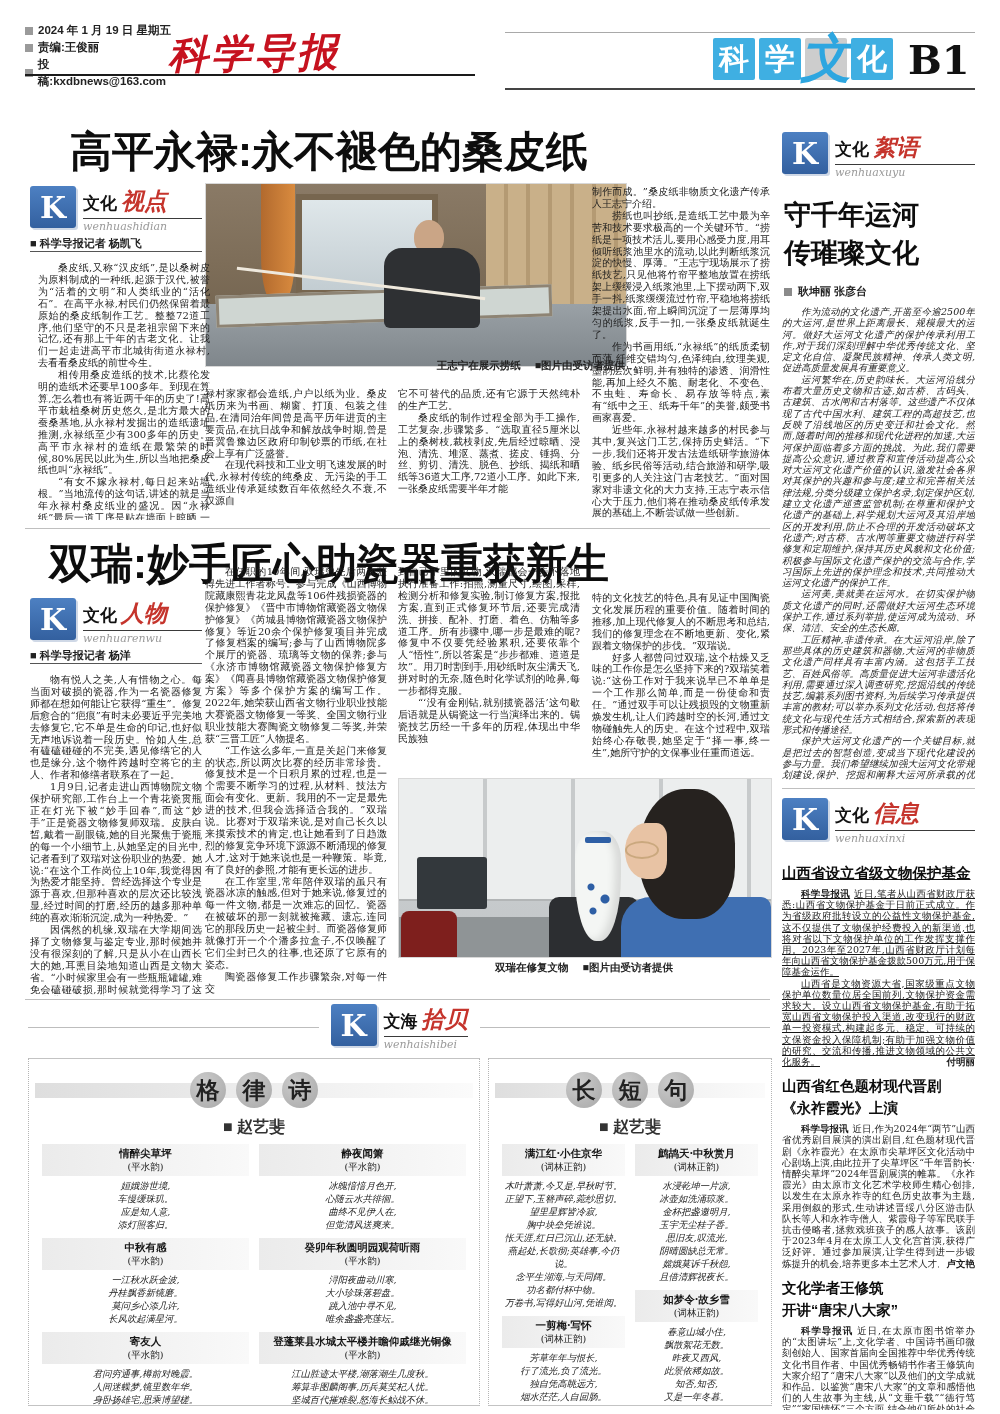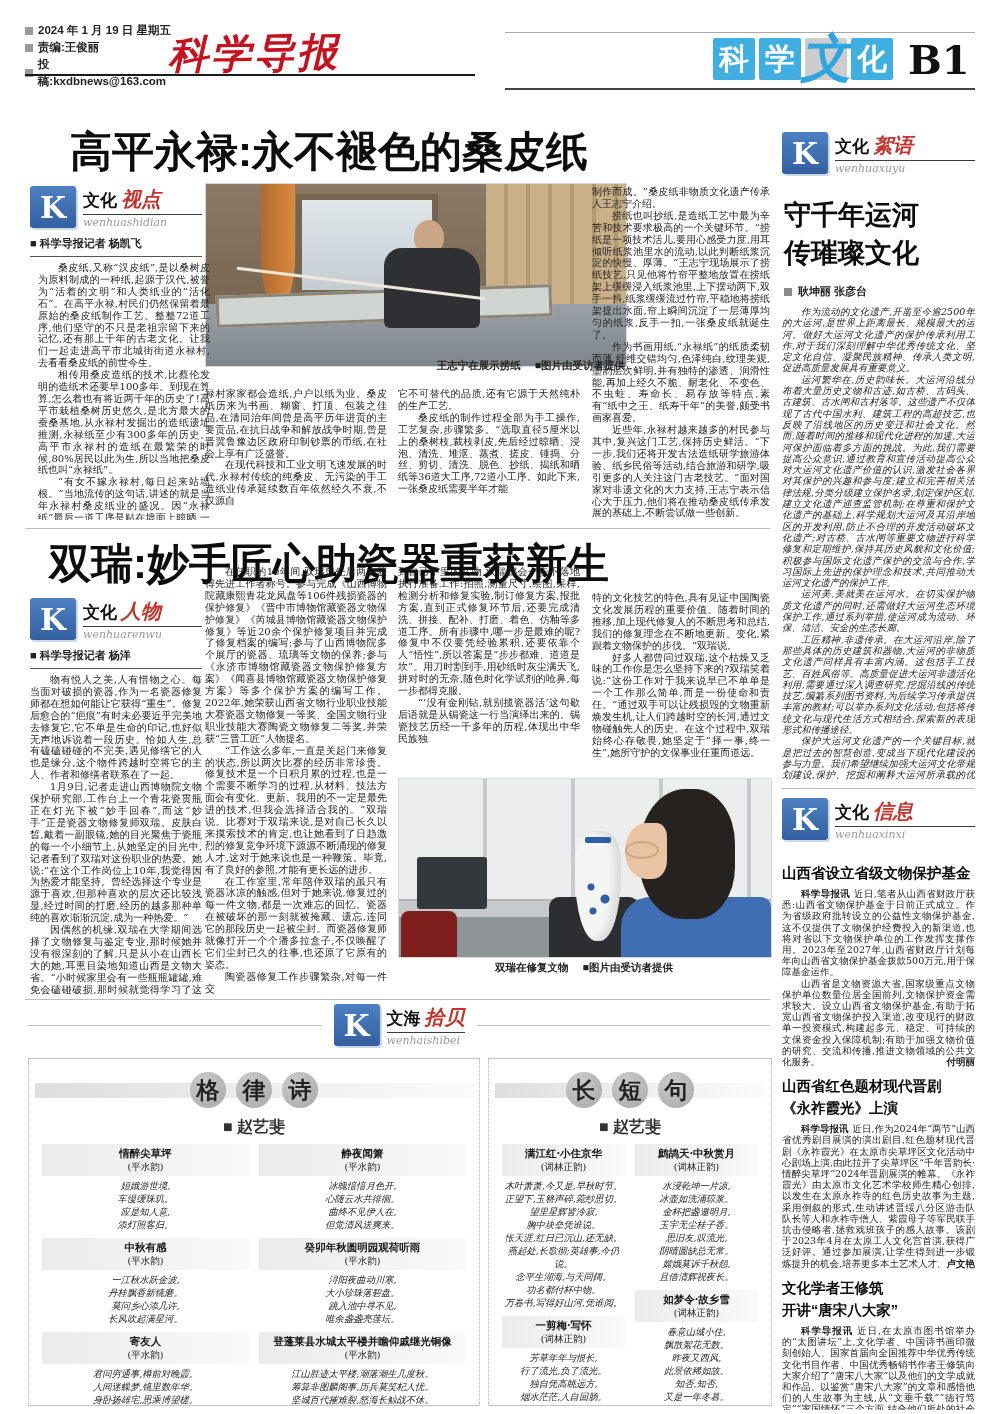--- a/index.html
+++ b/index.html
@@ -20,25 +20,25 @@
   .secbox.gray{background:#cdcdcd;color:#2da6e0;font-family:"DejaVu Serif",serif;font-style:italic;font-size:52px;overflow:visible;}
   #pageno{position:absolute;left:908px;top:36px;font-family:"DejaVu Serif",serif;font-weight:bold;font-size:40px;color:#111;}
   
   .sec-label{display:flex;align-items:flex-start;}
   .kbox{width:46px;height:42px;background:linear-gradient(#4d80c2,#33609f);color:#fff;border-radius:3px;
         font-family:"DejaVu Serif",serif;font-weight:bold;font-size:30px;display:flex;align-items:center;justify-content:center;
         box-shadow:2px 2px 0 #cfd8e6;flex:0 0 auto;}
   .sec-right{flex:1;margin-left:7px;min-width:0;}
   .sec-title{border-bottom:1.5px solid #3a3a3a;padding-bottom:1px;white-space:nowrap;}
   .sec-prefix{font-family:"Liberation Sans",sans-serif;font-weight:bold;font-size:17px;color:#111;}
-  .sec-accent{font-family:"DejaVu Serif",serif;font-style:italic;font-weight:bold;font-size:20px;color:#c5342c;margin-left:4px;}
+  .sec-accent{font-family:"DejaVu Serif",serif;font-style:italic;font-weight:bold;font-size:23px;color:#c5342c;margin-left:4px;}
   .sec-pinyin{font-family:"DejaVu Serif",serif;font-style:italic;color:#9a9a9a;font-size:11px;padding-top:1px;}
   
   .byline{font-family:"Liberation Sans",sans-serif;font-weight:bold;font-size:11px;color:#222;
-          border-bottom:1px solid #555;padding-bottom:5px;}
+          border-bottom:1px solid #555;}
   
   .textcol{position:absolute;overflow:hidden;text-align:justify;font-size:10px;line-height:11.9px;color:#1c1c1c;}
   .textcol p{margin:0;text-indent:2em;}
   .textcol.cont p:first-child{text-indent:0;}
   .headline{position:absolute;text-align:center;font-family:"Liberation Sans",sans-serif;font-weight:bold;color:#0d0d0d;letter-spacing:0px;}
   .caption{position:absolute;font-family:"Liberation Sans",sans-serif;font-weight:bold;font-size:10.5px;color:#222;text-align:center;}
   .caption .credit{margin-left:14px;}
   .hairline{position:absolute;height:1px;background:#bfbfbf;}
   
   .photo{position:absolute;overflow:hidden;border:1px solid #d8d8d8;}
@@ -399,21 +399,21 @@
   <div style="position:absolute;left:782px;top:798px;width:193px;" class="sec-label">
     <div class="kbox">K</div>
     <div class="sec-right">
       <div class="sec-title"><span class="sec-prefix">文化</span><span class="sec-accent">信息</span></div>
       <div class="sec-pinyin">wenhuaxinxi</div>
     </div>
   </div>
 
   <div style="position:absolute;left:782px;top:862px;width:193px;height:548px;overflow:hidden;">
 
-      <div class="news-item" style="margin-bottom:8px;">
+      <div class="news-item" style="margin-bottom:8px;text-decoration:underline;">
         <div class="news-h">
           <div>山西省设立省级文物保护基金</div>
         </div>
         <div class="news-body">
           <p><span class="lead">科学导报讯</span><span>近日,笔者从山西省财政厅获悉:山西省文物保护基金于日前正式成立。作为省级政府批转设立的公益性文物保护基金,这不仅提供了文物保护经费投入的新渠道,也将对省以下文物保护单位的工作发挥支撑作用。2023年至2027年,山西省财政厅计划每年向山西省文物保护基金拨款500万元,用于保障基金运作。</span></p>
           <p>山西省是文物资源大省,国家级重点文物保护单位数量位居全国前列,文物保护资金需求较大。设立山西省文物保护基金,有助于拓宽山西省文物保护投入渠道,改变现行的财政单一投资模式,构建起多元、稳定、可持续的文保资金投入保障机制;有助于加强文物价值的研究、交流和传播,推进文物领域的公共文化服务。</p>
           <span class="news-author">付明丽</span>
         </div>
       </div>
 

